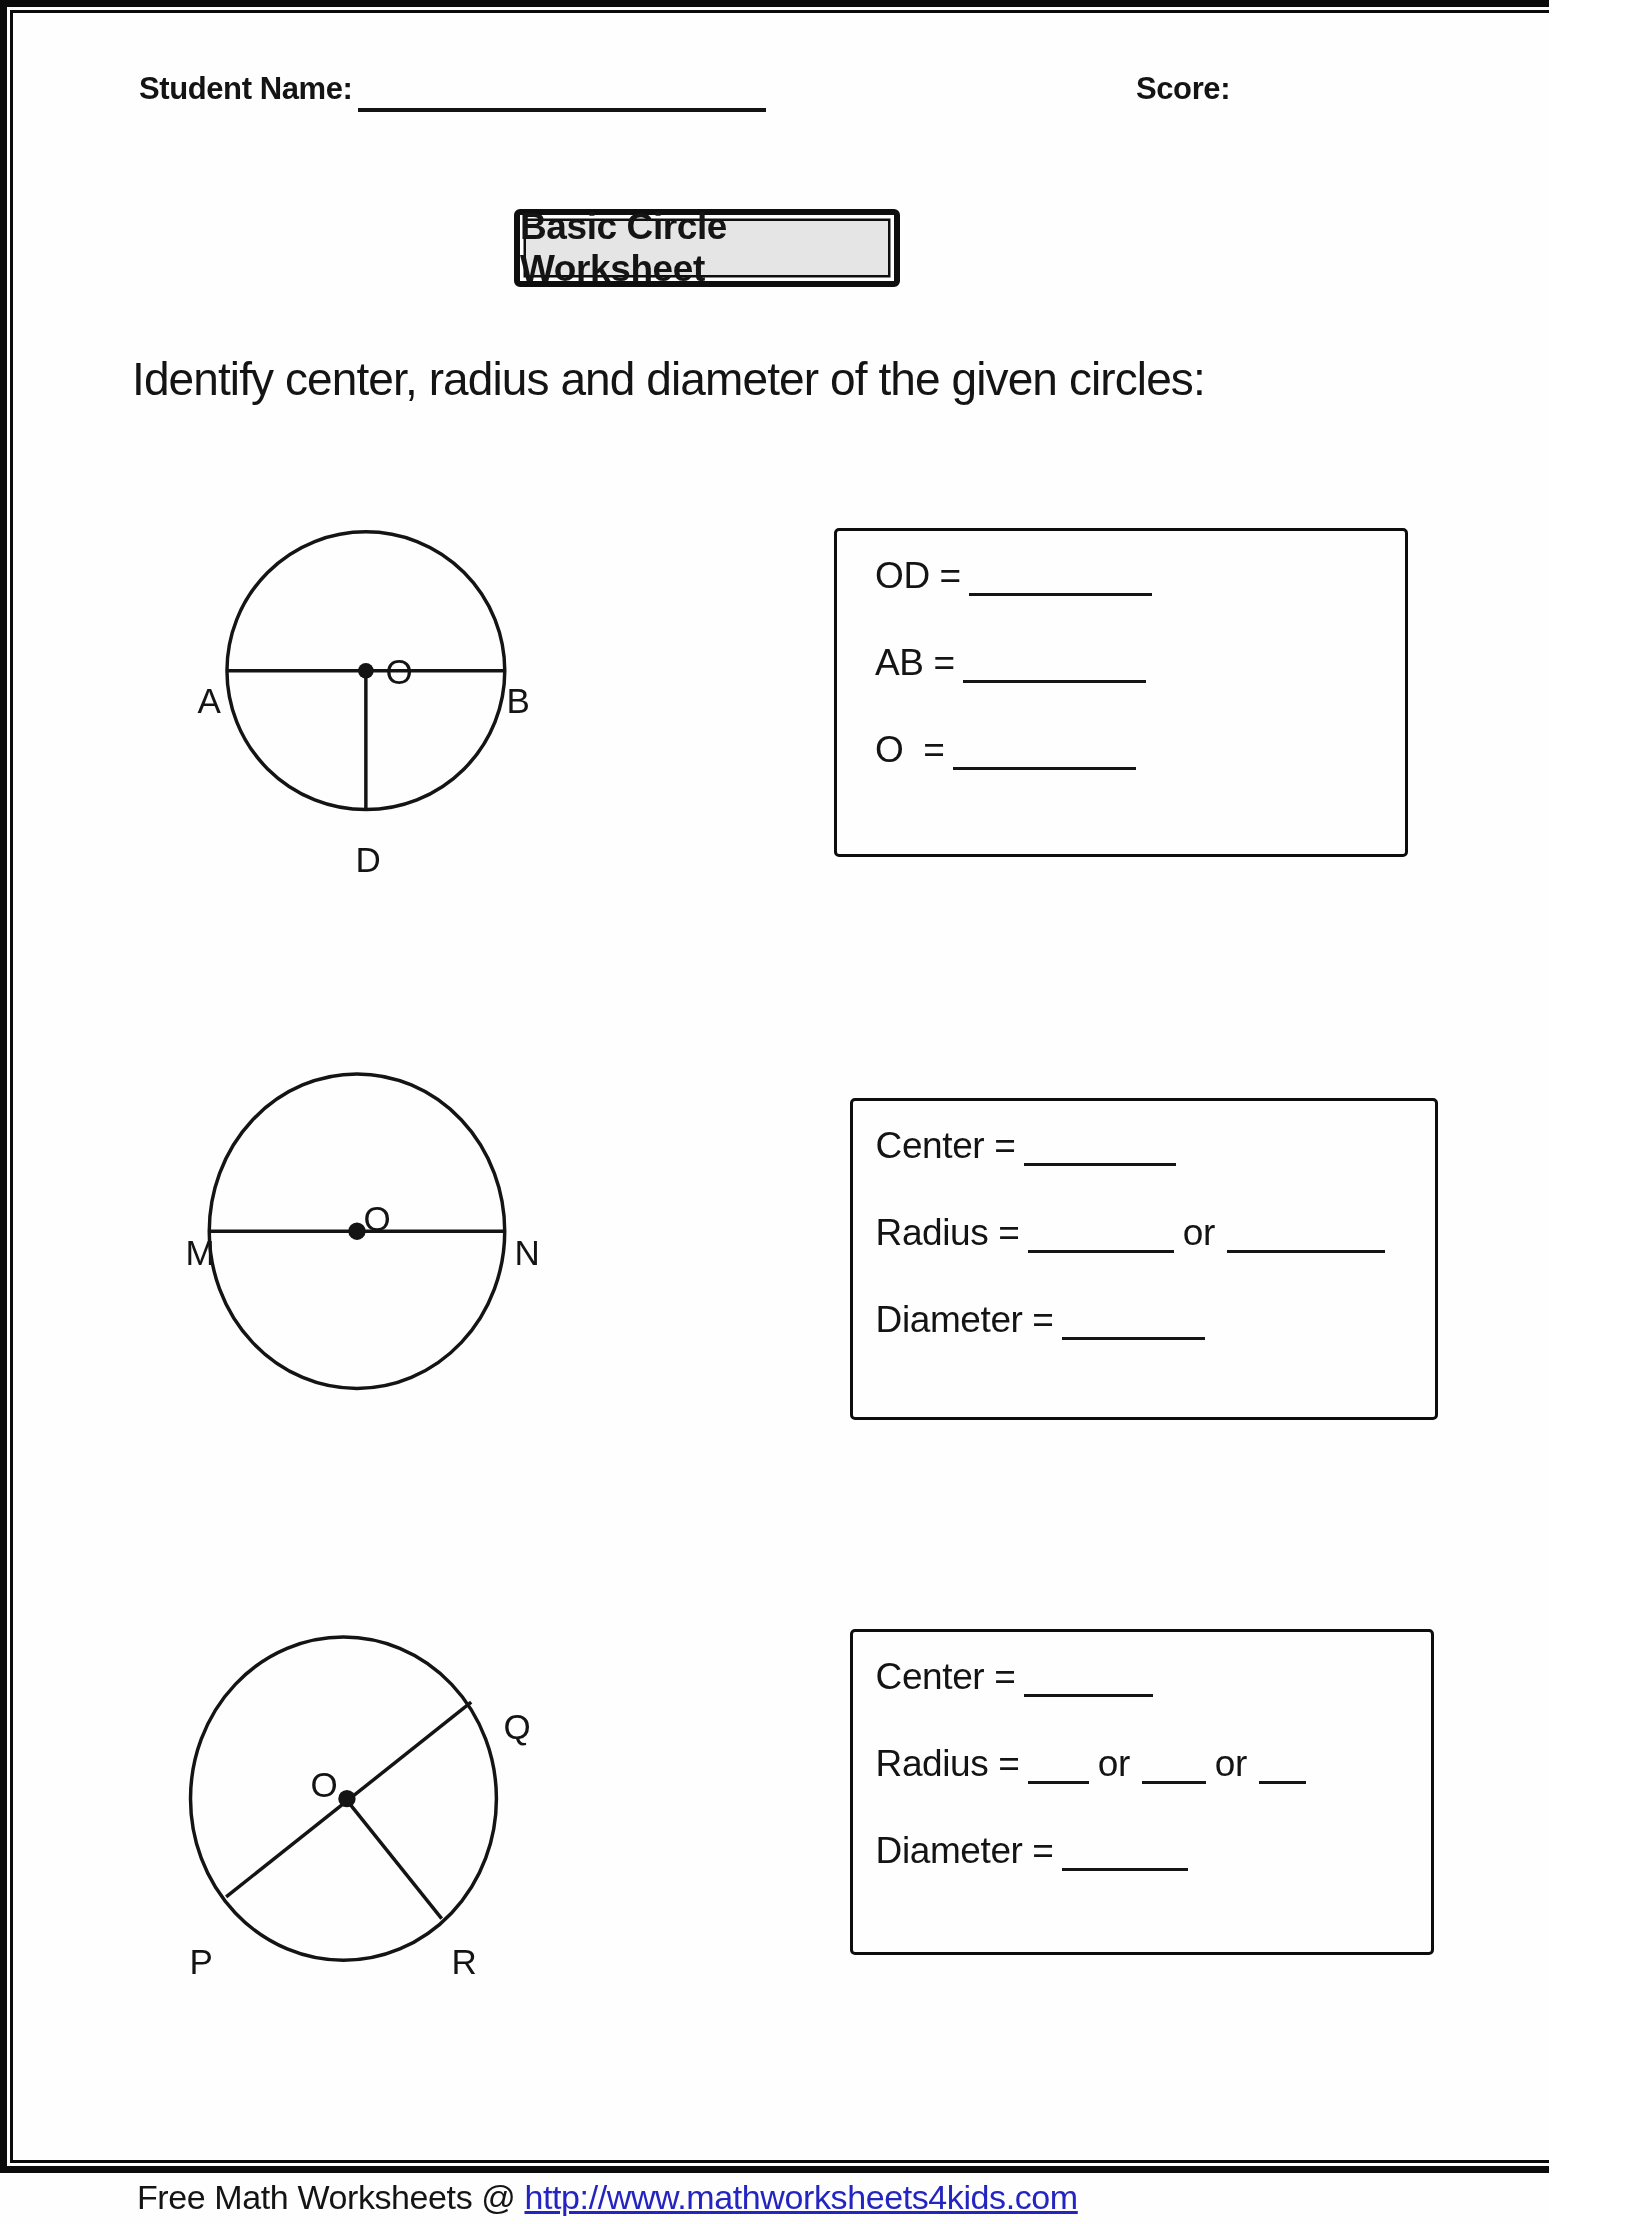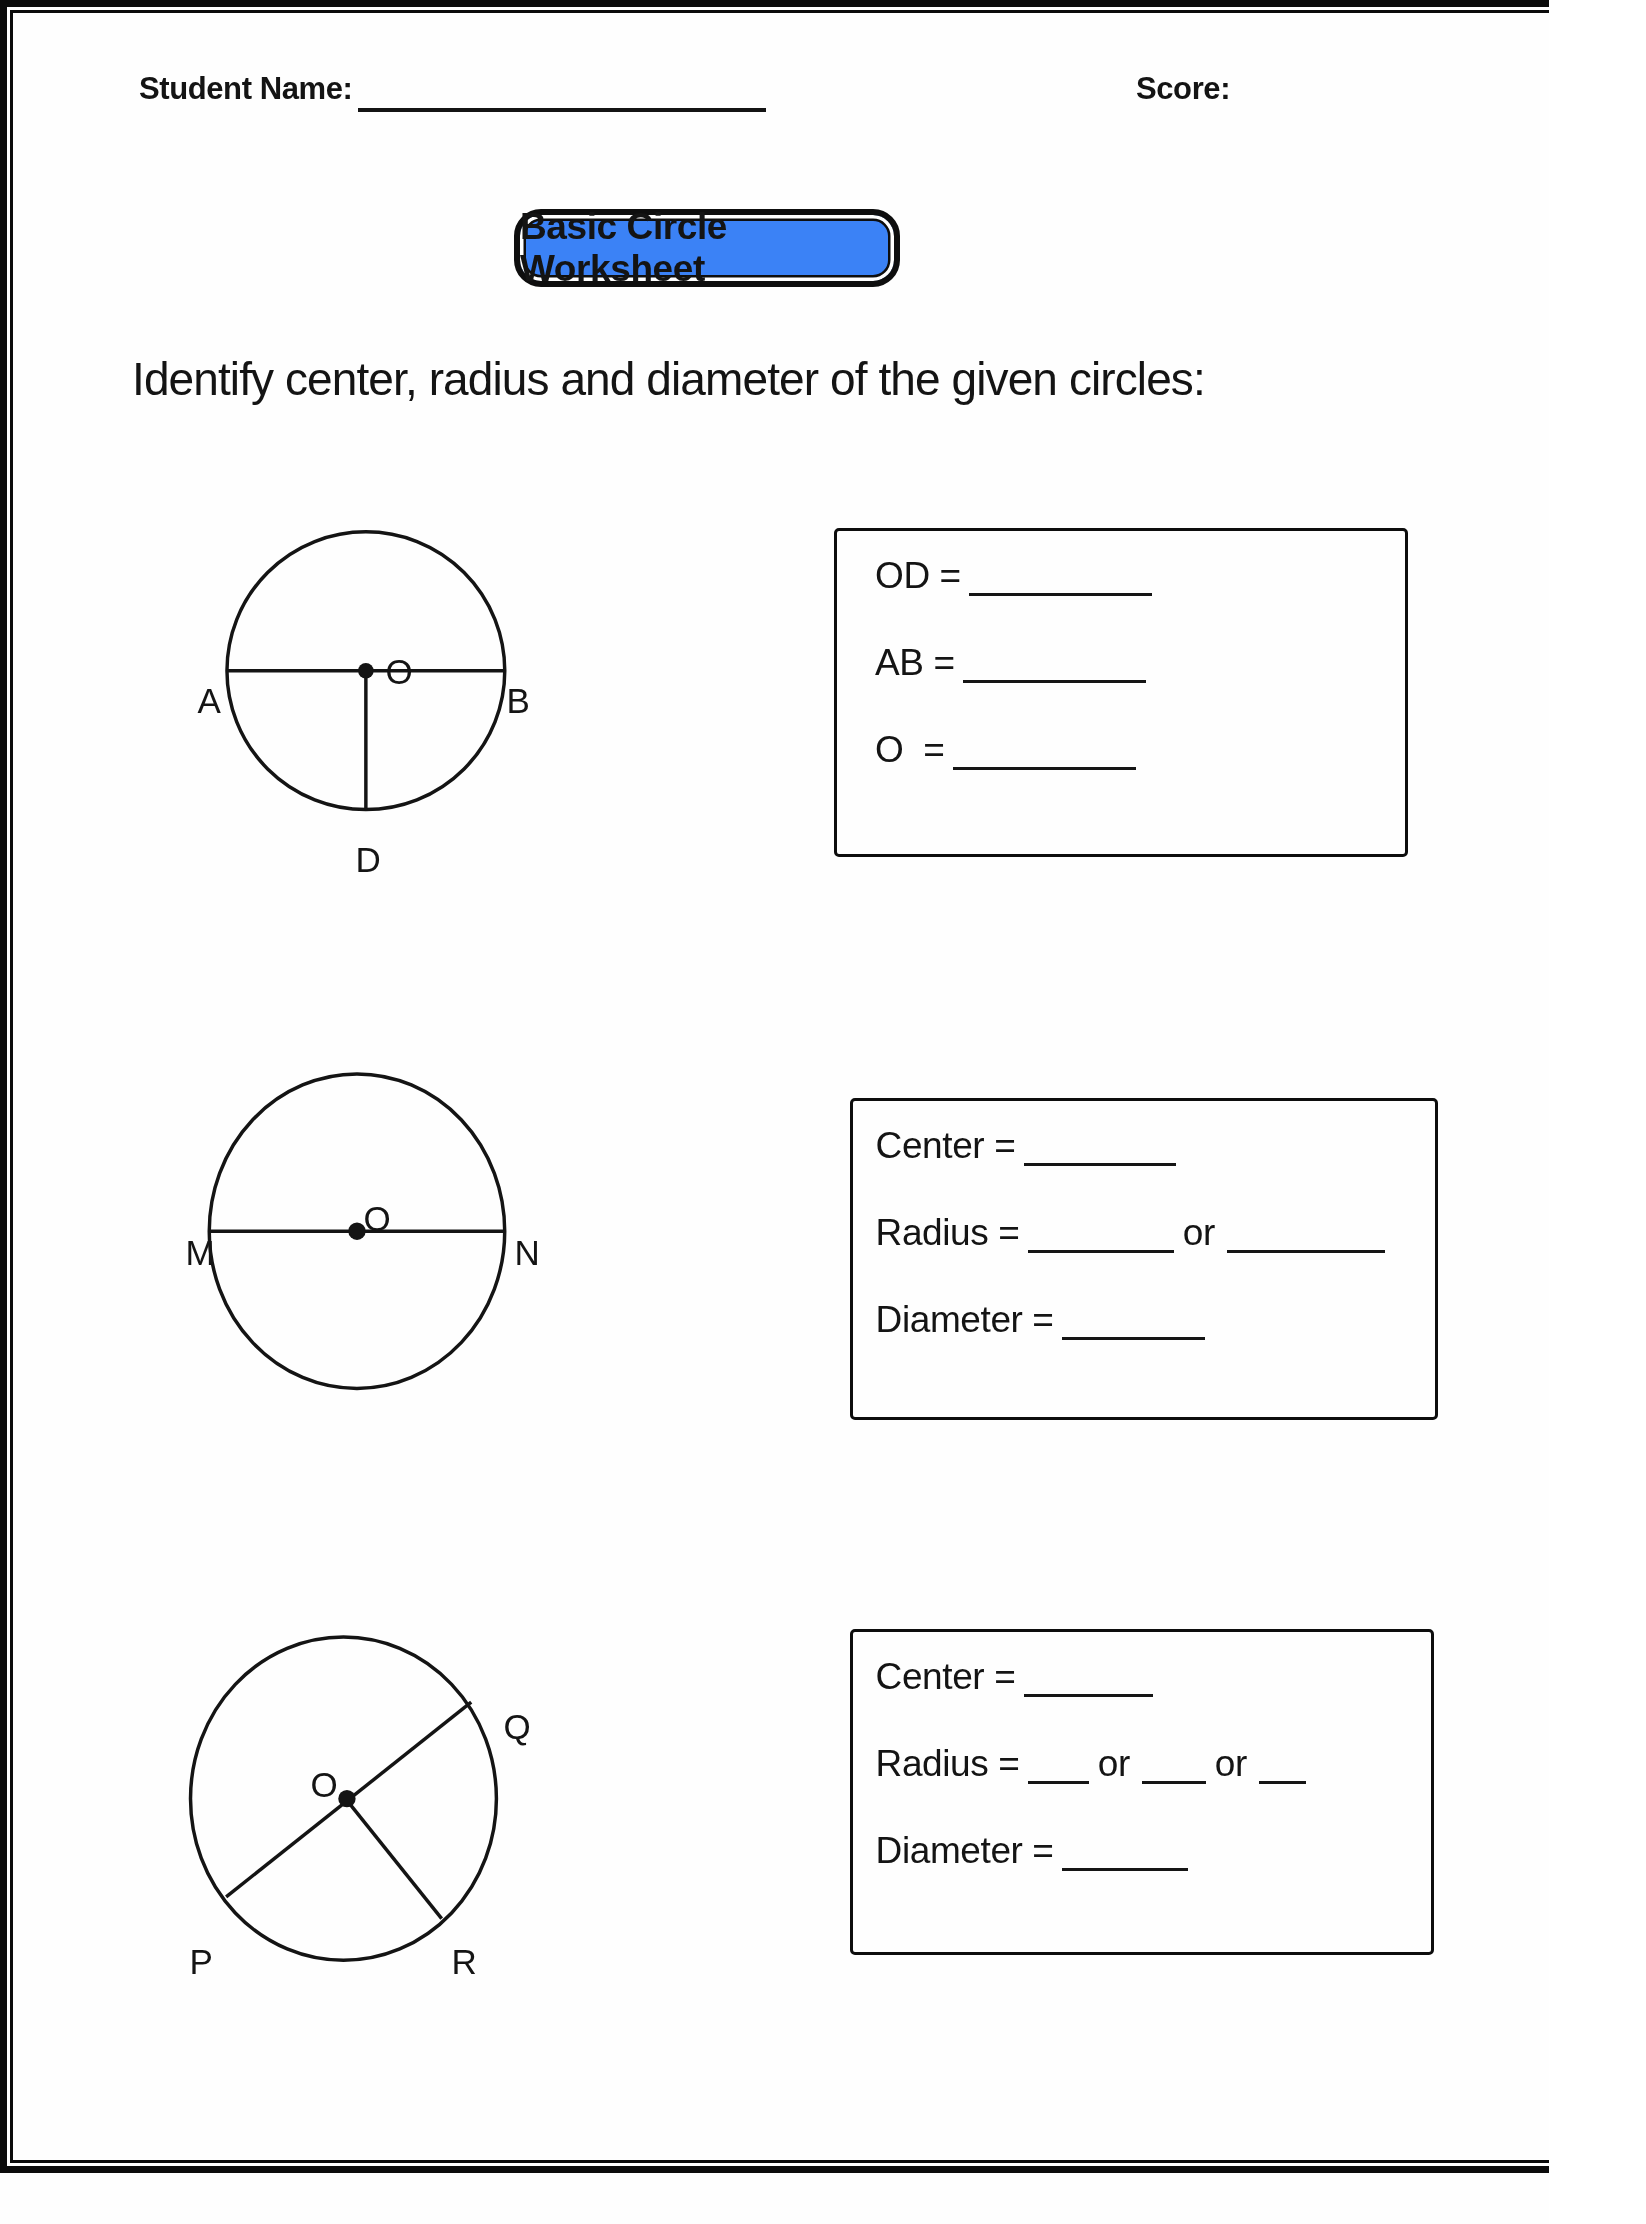--- a/index.html
+++ b/index.html
@@ -12,23 +12,23 @@
   .frame-inner{position:absolute;inset:2.6px;border:3.5px solid #0b0b0b;}
 
   .abs{position:absolute;}
 
   
   .hdr-label{font-size:31px;font-weight:bold;white-space:pre;}
   .name-line{position:absolute;left:358px;top:108px;width:408px;height:3.5px;background:#141414;}
 
   
   .title-box{position:absolute;left:514px;top:209px;width:386px;height:78px;
-             border:6px solid #0e0e0e;border-radius:27px;box-sizing:border-box;
+             border:6px solid #0e0e0e;border-radius:6px;box-sizing:border-box;
              box-shadow:inset 0 0 0 3.5px #ffffff,inset 0 0 0 6px #0e0e0e;
-             display:flex;align-items:center;justify-content:center;background:#3b82f6;}
+             display:flex;align-items:center;justify-content:center;background:#e5e5e5;}
   .title-text{font-size:37px;font-weight:bold;}
 
   .instruction{position:absolute;left:132px;top:352px;font-size:46px;letter-spacing:-0.9px;}
 
   
   .fig-svg{position:absolute;}
   .fig-label{position:absolute;transform:translate(-50%,-50%);font-size:35px;line-height:1;}
 
   
   .ans-box{position:absolute;border:3.5px solid #0d0d0d;border-radius:5px;box-sizing:border-box;background:transparent;}
@@ -136,15 +136,16 @@
       <span class="blank" style="width:64px;"></span>
       <span class="or-word">or</span>
       <span class="blank" style="width:47px;"></span>
     </div>
     <div class="ans-row" style="left:22.6px;top:198px;">
       <span class="ans-label">Diameter =</span>
       <span class="blank" style="width:126px;"></span>
     </div>
   </div>
 
+  <div class="footer"><span>Free Math Worksheets @ </span><a href="#">http://www.mathworksheets4kids.com</a></div>
 
 </div>
 
 
 </body></html>

